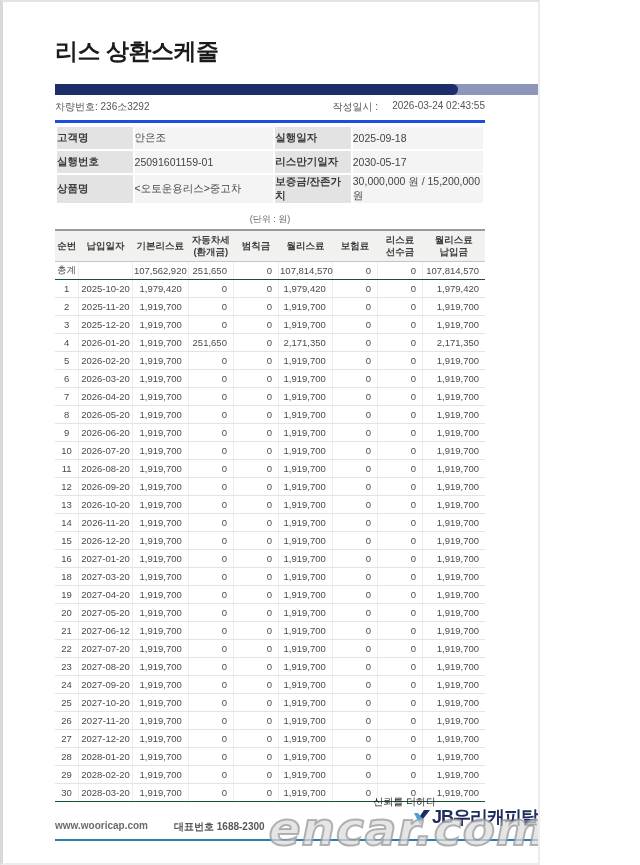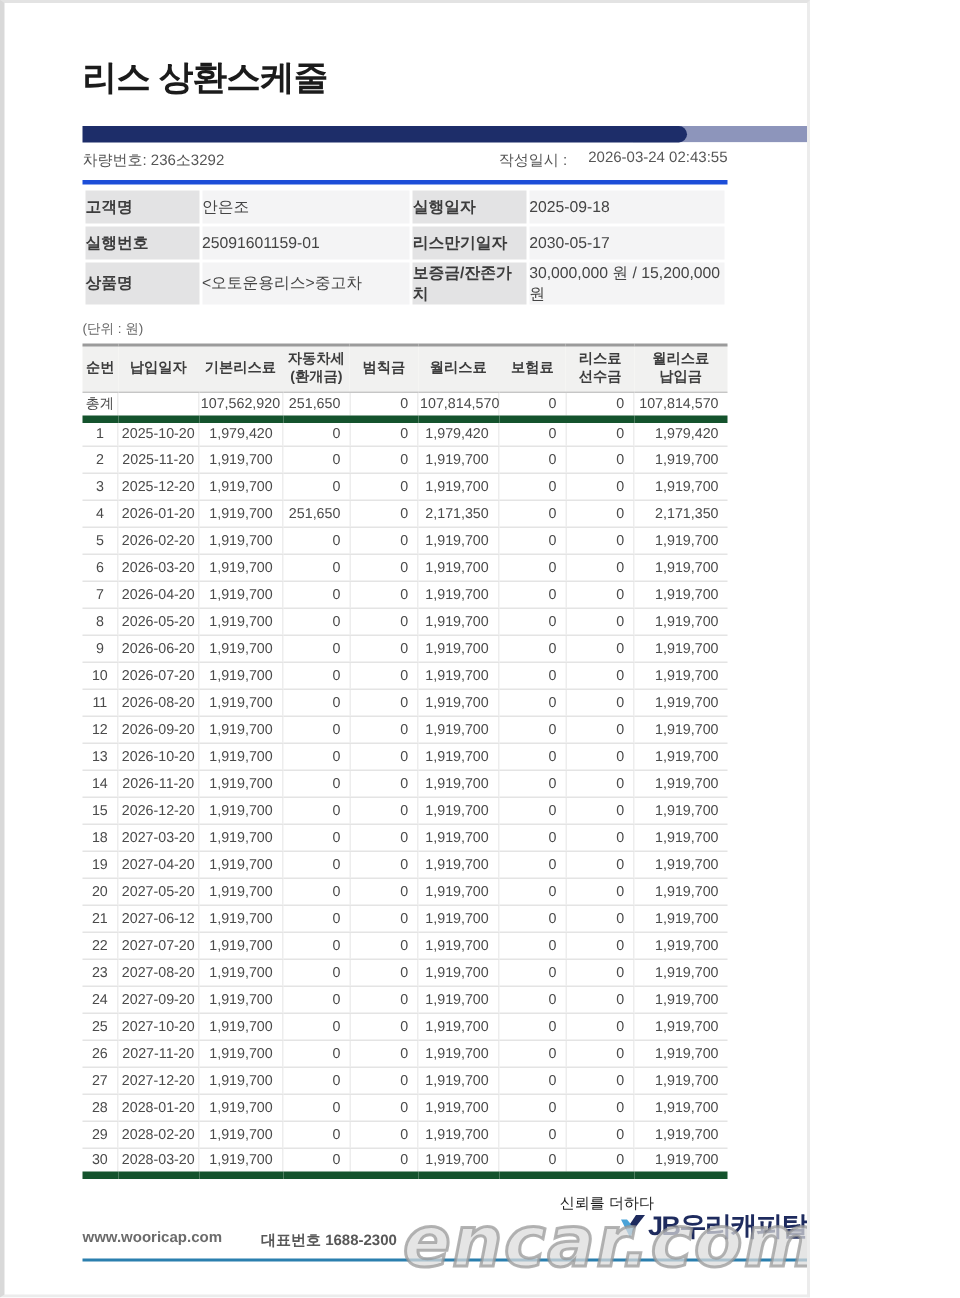--- a/index.html
+++ b/index.html
@@ -42,39 +42,39 @@
   .meta-right { display:flex; gap:14px; color:#555; }
 
   
   .info-table { width:100%; border-collapse:separate; border-spacing:2px; margin-top:2px; }
   .info-table td { height:22px; vertical-align:middle; text-align:left; font-size:10.5px; }
   .info-table td.lbl { background:#e3e3e4; font-weight:bold; color:#3c3c3c; width:18%; }
   .info-table td.val { background:#f4f4f5; color:#444; }
   .info-table td.val1 { width:33%; }
   .info-table td.val2 { width:31%; }
 
-  .unit-note { text-align:left; font-size:9px; color:#666; margin-top:8px; margin-bottom:3px; }
+  .unit-note { text-align:center; font-size:9px; color:#666; margin-top:8px; margin-bottom:3px; }
 
   
   .sched { width:100%; border-collapse:collapse; table-layout:fixed; }
   .sched thead th {
     background:#f1f1f0; border-top:2px solid #9b9b9b; border-bottom:1px solid #c6c6c6;
     font-size:9.5px; font-weight:bold; color:#3d3d3d; padding:3px 1px;
     white-space:pre-line; line-height:1.25; height:29px; vertical-align:middle;
   }
   .sched td {
     font-size:9.5px; color:#4a4a4a; height:18px; vertical-align:middle;
     border-bottom:1px solid #e4e4e4; border-left:1px solid #ededed;
     padding:0 6px 0 1px;
   }
   .sched td:first-child, .sched thead th:first-child { border-left:none; }
   .sched td:nth-child(n+3) { text-align:right; }
   .sched td:nth-child(1), .sched td:nth-child(2) { text-align:center; padding:0 1px; }
   .sched tr.total td { border-bottom:1px solid #d2d2d2; }
-  .sched tbody tr:last-child td { border-bottom:5px solid #14532d; }
+  .sched tbody tr:last-child td { border-bottom:1px solid #14532d; }
 
   col.c-no{width:5.5%} col.c-date{width:12.5%} col.c-base{width:13%}
   col.c-tax{width:10.5%} col.c-pen{width:10.5%} col.c-mon{width:12.5%}
   col.c-ins{width:10.5%} col.c-adv{width:10.5%} col.c-pay{width:14.5%}
 
   
   .footer { position:absolute; left:0; right:0; bottom:0; height:68px; }
   .footer-left {
     position:absolute; left:52px; top:25px; display:flex; gap:26px;
     font-size:10px; font-weight:bold; color:#6b6b6b;
@@ -366,20 +366,31 @@
             <td>2026-12-20</td>
             <td>1,919,700</td>
             <td>0</td>
             <td>0</td>
             <td>1,919,700</td>
             <td>0</td>
             <td>0</td>
             <td>1,919,700</td>
           </tr>
 
+          <tr>
+            <td>16</td>
+            <td>2027-01-20</td>
+            <td>1,919,700</td>
+            <td>0</td>
+            <td>0</td>
+            <td>1,919,700</td>
+            <td>0</td>
+            <td>0</td>
+            <td>1,919,700</td>
+          </tr>
 
 
           <tr>
             <td>18</td>
             <td>2027-03-20</td>
             <td>1,919,700</td>
             <td>0</td>
             <td>0</td>
             <td>1,919,700</td>
             <td>0</td>

